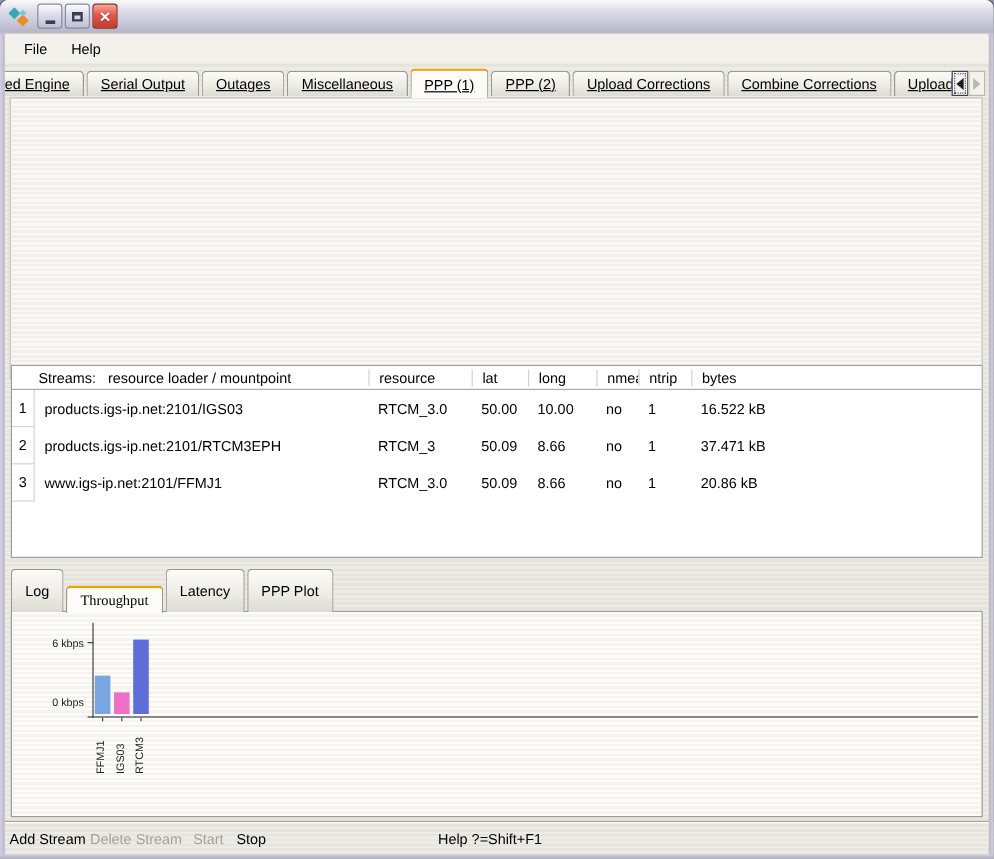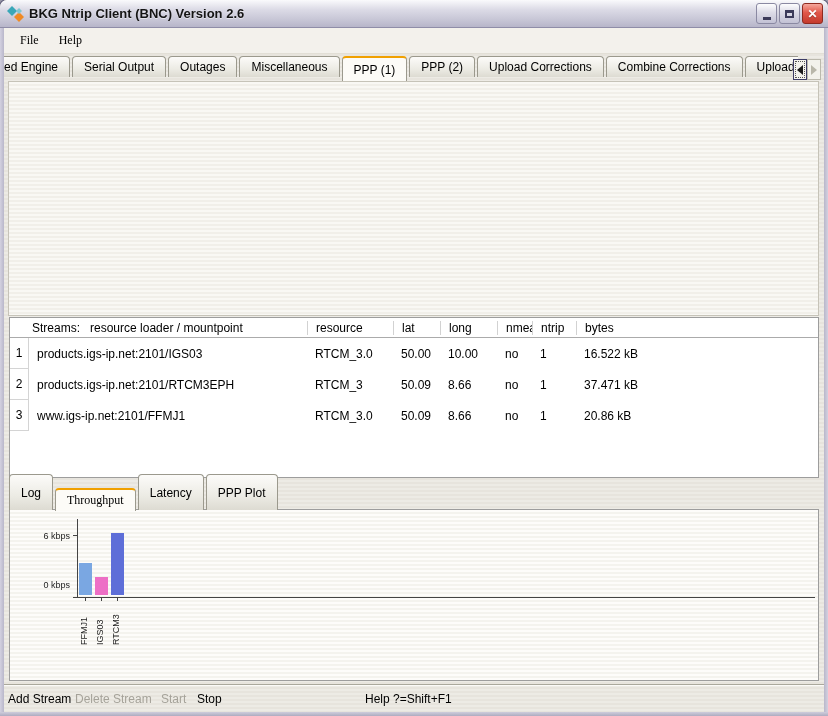--- a/index.html
+++ b/index.html
@@ -34,25 +34,25 @@
   .tb-btn .g-min { width:8px; height:3px; background:#3c3b5a; align-self:flex-end; margin-bottom:3px; }
   .tb-btn .g-max { width:9px; height:8px; border:2px solid #3c3b5a; border-top-width:3px; }
   .tb-btn.close { background:linear-gradient(180deg,#f5a79c,#e1584a 45%,#c43a2c); border-color:#8e2a20; }
   .tb-btn.close .g-x { color:#fff; font-size:12px; font-weight:bold; line-height:1; text-shadow:0 1px 1px rgba(0,0,0,.3); }
   
   .menubar {
     position:absolute; left:4px; right:4px; top:28px; height:26px;
     background:#f3f1ec; border-bottom:1px solid #e2dfd6;
     display:flex; align-items:center; padding-left:6px; z-index:5;
   }
-  .menu-item { padding:3px 10px;font-family:Liberation Serif, serif; }
+  .menu-item { padding:3px 10px; }
   
   .tabbar {
     position:absolute; left:4px; top:56px; height:26px; right:30px;
-    display:flex; align-items:flex-start; z-index:6; overflow:hidden; white-space:nowrap;
+    display:flex; align-items:center; z-index:6; overflow:hidden; white-space:nowrap;text-decoration:underline;
   }
   .tab {
     height:21px; padding:0 11px; margin-right:2px; flex:0 0 auto;
     display:flex; align-items:center;
     background:linear-gradient(180deg,#fcfbf9,#ecebe4 60%,#dddbd2);
     border:1px solid #9b998d; border-bottom:none; border-radius:4px 4px 0 0;
     font-size:12px; cursor:default;
   }
   .tab.first { margin-left:-12px; }
   .tab.selected {
@@ -98,21 +98,21 @@
   .checkbox {
     position:absolute; width:14px; height:14px; background:linear-gradient(#fff,#f2f2ef);
     border:1px solid #5f86bb; border-radius:1px;
   }
   .checkbox.checked::after {
     content:"✓"; position:absolute; left:1px; top:-3px;
     color:#14a014; font-size:14px; font-weight:bold;
   }
   
   .streams {
-    position:absolute; left:9px; top:317px; width:810px; height:161px;
+    position:absolute; left:9px; top:304px; width:810px; height:161px;
     background:#fff; border:1px solid #9d9d9d; z-index:5; overflow:hidden;
   }
   .t-header {
     display:grid; grid-template-columns:297px 86px 47px 57px 35px 44px 1fr;
     height:20px; border-bottom:1px solid #ababab; background:#fff; align-items:center;
   }
   .t-header > div { padding-left:8px; border-left:1px solid #d2d2d2; height:14px; line-height:14px; white-space:pre; overflow:hidden; }
   .t-header > div:first-child { border-left:none; padding-left:22px; }
   .t-row {
     display:grid; grid-template-columns:19px 278px 86px 47px 57px 35px 44px 1fr;
@@ -155,21 +155,20 @@
 <body>
 
 <div class="screen">
 
   <div class="titlebar">
     <svg class="title-icon" viewBox="0 0 18 16">
       <polygon points="5,0 10,5 5,10 0,5" fill="#3aa7b8"></polygon>
       <polygon points="12,6 17,11 12,16 7,11" fill="#f08a24"></polygon>
       <polygon points="12,2 15,5 12,8 9,5" fill="#7fc6d2"></polygon>
     </svg>
-    <span class="title-text">BKG Ntrip Client (BNC) Version 2.6</span>
     <div class="tb-btn">
         <span class="g-min"></span>
       </div>
     <div class="tb-btn">
         <span class="g-max"></span>
       </div>
     <div class="tb-btn close">
         <span class="g-x">✕</span>
       </div>
   </div>

